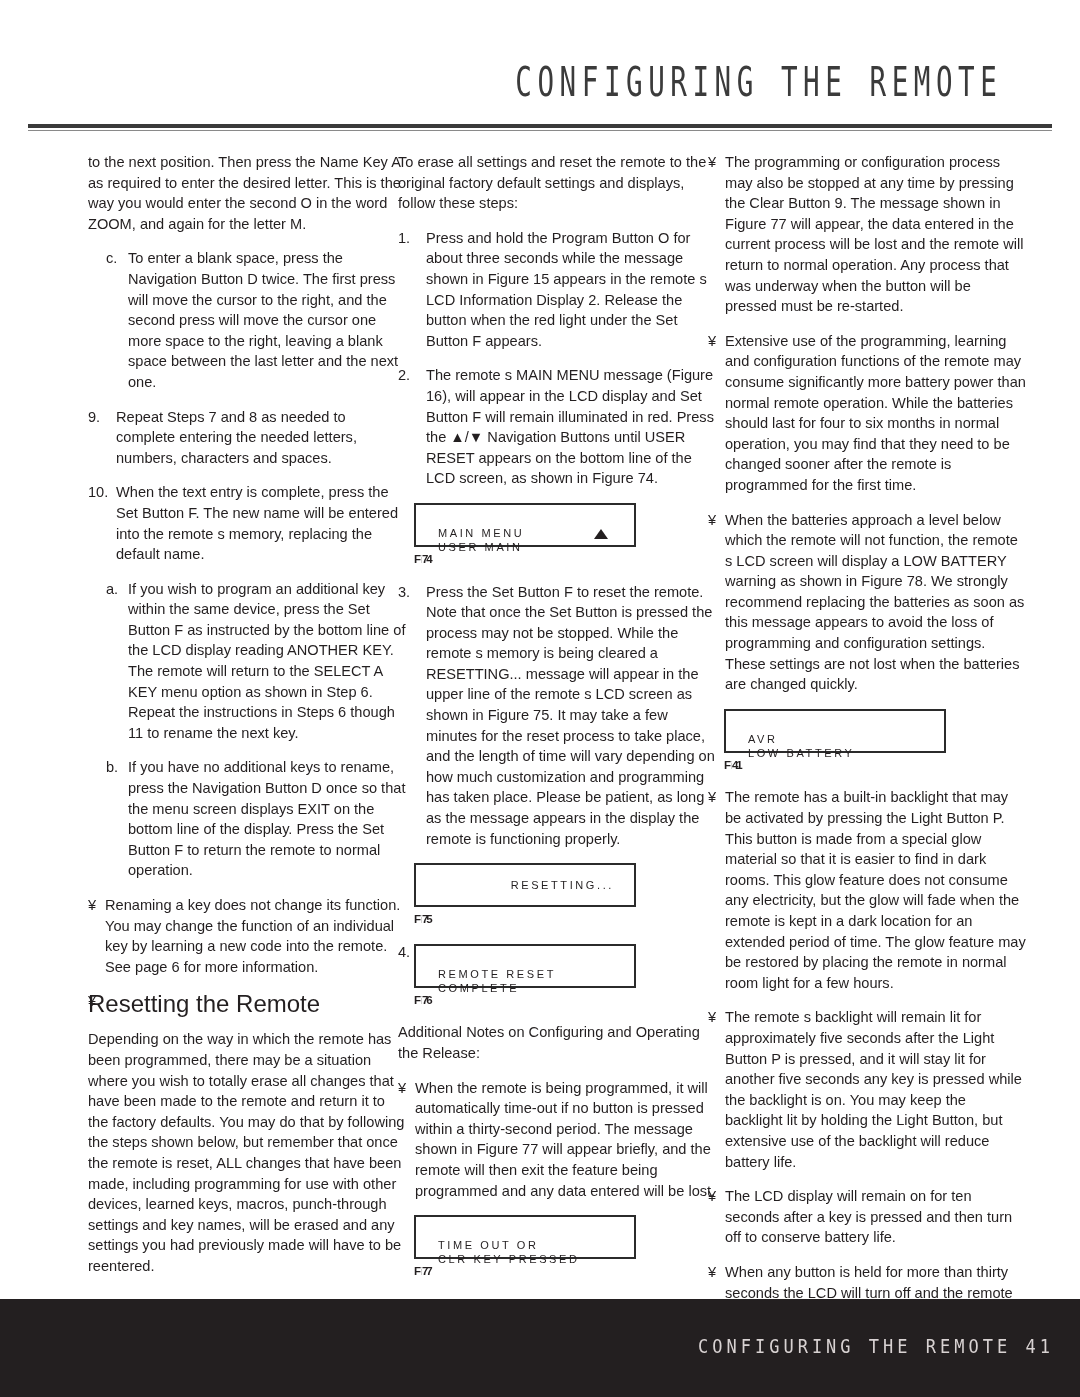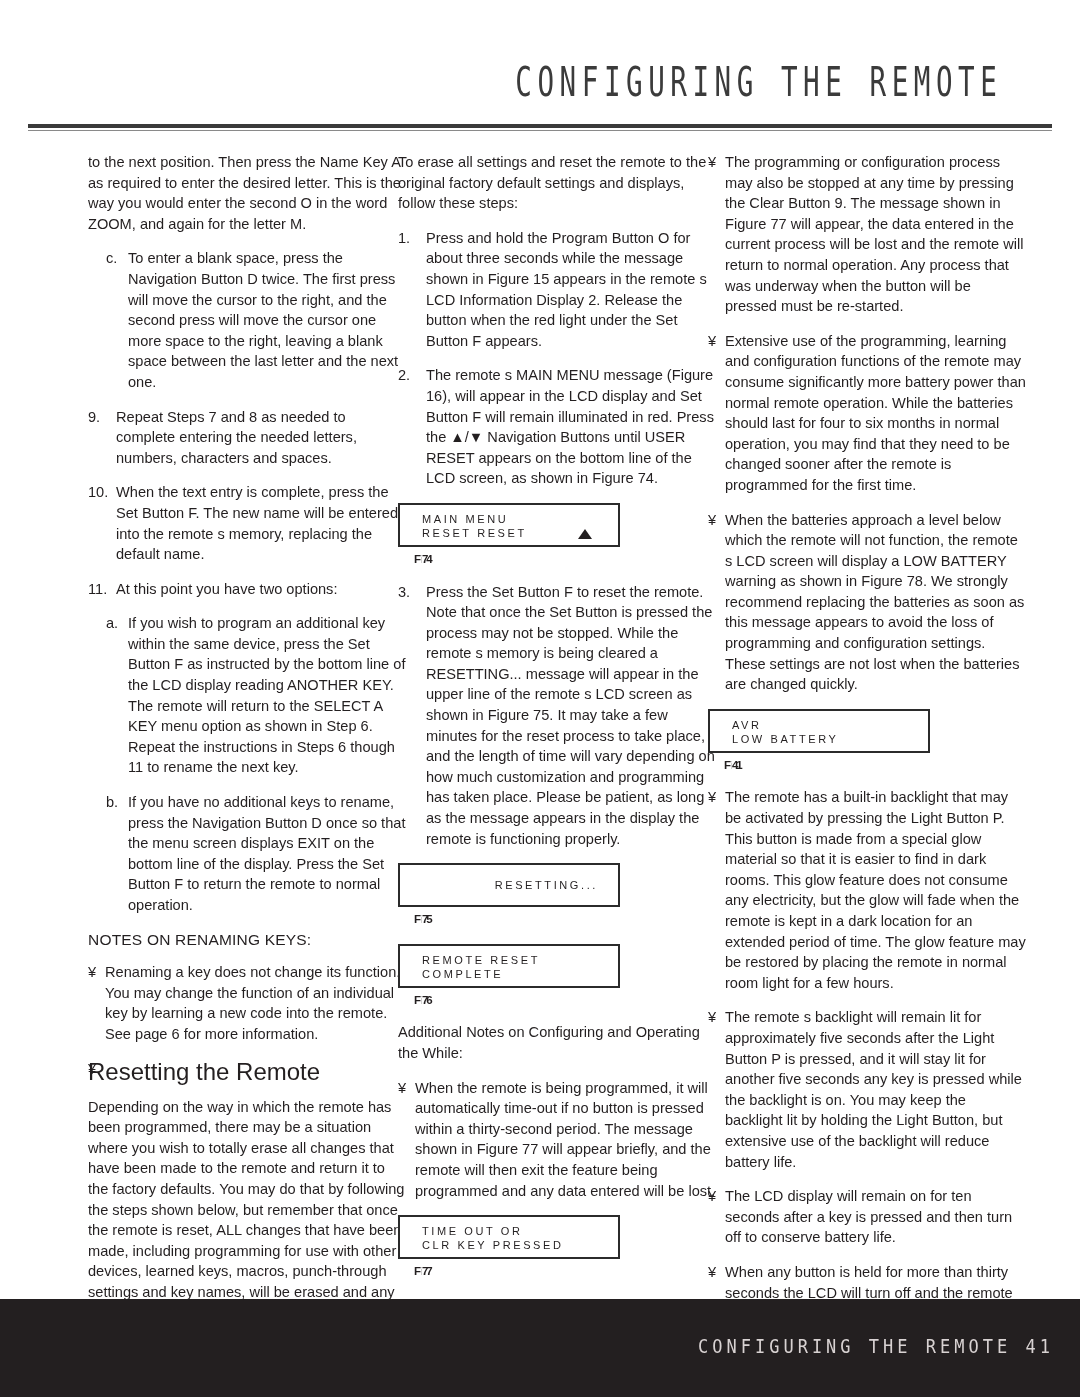--- a/index.html
+++ b/index.html
@@ -108,22 +108,22 @@
     font-weight: 400;
     color: #231f20;
   }
 
   
   .lcd {
     box-sizing: border-box;
     border: 2px solid #2b2b2b;
     width: 222px;
     height: 44px;
-    padding: 7px 0 0 22px;
-    margin: 4px 0 2px 0;
+    padding: 21px 0 0 22px;
+    margin: 4px 0 2px 16px;
     position: relative;
     background: #fff;
   }
   .lcd-line {
     font-family: "Liberation Sans", sans-serif;
     font-size: 11px;
     letter-spacing: 2.6px;
     line-height: 14px;
     color: #231f20;
     white-space: nowrap;
@@ -197,36 +197,31 @@
   <div class="li li-wide">
     <span class="marker">9.</span>
     <span>Repeat Steps 7 and 8 as needed to complete entering the needed letters, numbers, characters and spaces.</span>
   </div>
 
   <div class="li li-wide">
     <span class="marker">10.</span>
     <span>When the text entry is complete, press the Set Button F. The new name will be entered into the remote s memory, replacing the default name.</span>
   </div>
 
-  <div class="li li-wide">
-    <span class="marker">11.</span>
-    <span>At this point you have two options:</span>
-  </div>
 
   <div class="li li-sub">
     <span class="marker">a.</span>
     <span>If you wish to program an additional key within the same device, press the Set Button F as instructed by the bottom line of the LCD display reading ANOTHER KEY. The remote will return to the SELECT A KEY menu option as shown in Step 6. Repeat the instructions in Steps 6 though 11 to rename the next key.</span>
   </div>
 
   <div class="li li-sub">
     <span class="marker">b.</span>
     <span>If you have no additional keys to rename, press the Navigation Button D once so that the menu screen displays EXIT on the bottom line of the display. Press the Set Button F to return the remote to normal operation.</span>
   </div>
 
-  <p class="caps-head">NOTES ON RENAMING KEYS:</p>
 
   <div class="bul">
     <span class="marker">¥</span>
     <span>Renaming a key does not change its function. You may change the function of an individual key by learning a new code into the remote. See page 6 for more information.</span>
   </div>
 
   <div class="bul">
     <span class="marker">¥</span>
   </div>
 
@@ -244,21 +239,21 @@
     <span>Press and hold the Program Button O for about three seconds while the message shown in Figure 15 appears in the remote s LCD Information Display 2. Release the button when the red light under the Set Button F appears.</span>
   </div>
 
   <div class="li li-wide">
     <span class="marker">2.</span>
     <span>The remote s MAIN MENU message (Figure 16), will appear in the LCD display and Set Button F will remain illuminated in red. Press the ▲/▼ Navigation Buttons until USER RESET appears on the bottom line of the LCD screen, as shown in Figure 74.</span>
   </div>
 
   <div class="lcd">
     <div class="lcd-line">MAIN MENU</div>
-    <div class="lcd-line">RESET RESET</div>
+    <div class="lcd-line">USER MAIN</div>
     <span class="lcd-arrow"></span>
   </div>
   <div class="fig-cap"><span class="figword">Figure&nbsp;</span><span>74</span></div>
 
   <div class="li li-wide">
     <span class="marker">3.</span>
     <span>Press the Set Button F to reset the remote. Note that once the Set Button is pressed the process may not be stopped. While the remote s memory is being cleared a RESETTING... message will appear in the upper line of the remote s LCD screen as shown in Figure 75. It may take a few minutes for the reset process to take place, and the length of time will vary depending on how much customization and programming has taken place. Please be patient, as long as the message appears in the display the remote is functioning properly.</span>
   </div>
 
   <div class="lcd lcd-center">
@@ -269,21 +264,21 @@
   <div class="li li-wide">
     <span class="marker">4.</span>
   </div>
 
   <div class="lcd">
     <div class="lcd-line">REMOTE RESET</div>
     <div class="lcd-line">COMPLETE</div>
   </div>
   <div class="fig-cap"><span class="figword">Figure&nbsp;</span><span>76</span></div>
 
-  <p>Additional Notes on Configuring and Operating the While:</p>
+  <p>Additional Notes on Configuring and Operating the Release:</p>
 
   <div class="bul">
     <span class="marker">¥</span>
     <span>When the remote is being programmed, it will automatically time-out if no button is pressed within a thirty-second period. The message shown in Figure 77 will appear briefly, and the remote will then exit the feature being programmed and any data entered will be lost.</span>
   </div>
 
   <div class="lcd">
     <div class="lcd-line">TIME OUT OR</div>
     <div class="lcd-line">CLR KEY PRESSED</div>
   </div>

